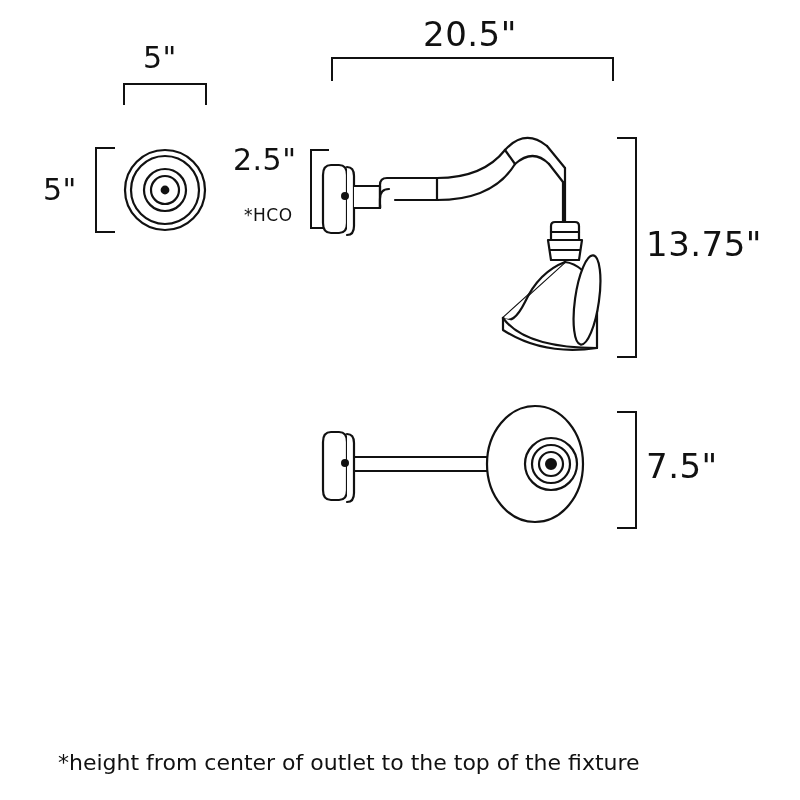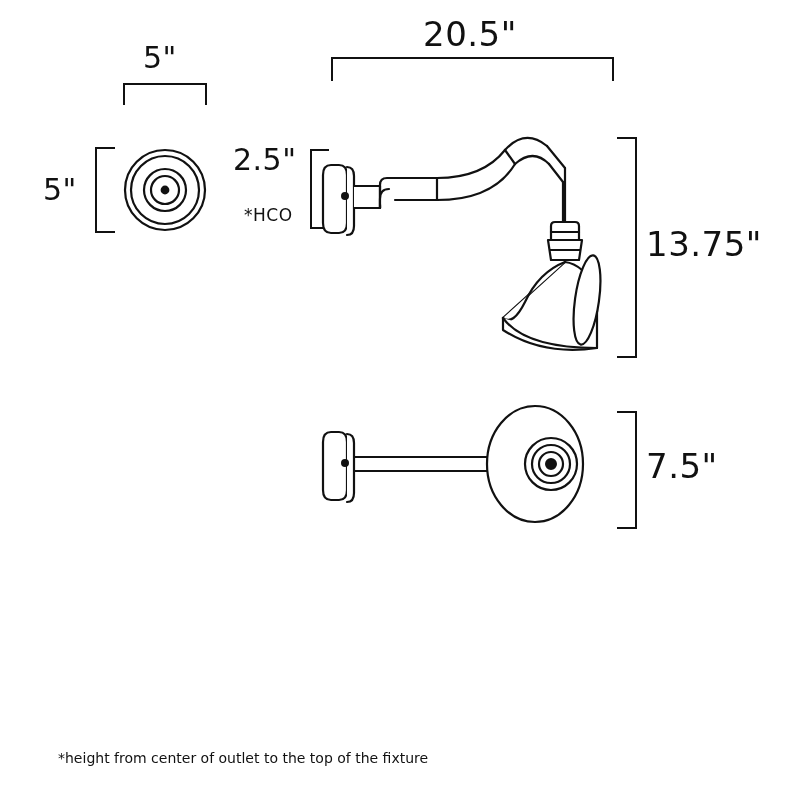--- a/index.html
+++ b/index.html
@@ -171,15 +171,15 @@
   <div class="dim-label" style="left:423px; top:14px; font-size:34px;">20.5"</div>
 
   <div class="dim-label" style="left:233px; top:142px; font-size:30px;">2.5"</div>
 
   <div class="dim-label" style="left:244px; top:188px; font-size:17px;margin-top:17px;">*HCO</div>
 
   <div class="dim-label" style="left:646px; top:224px; font-size:34px;">13.75"</div>
 
   <div class="dim-label" style="left:646px; top:446px; font-size:34px;">7.5"</div>
 
-  <div class="note" style="left:58px; top:750px; font-size:14px;">*height from center of outlet to the top of the fixture</div>
+  <div class="note" style="left:58px; top:750px; font-size:22px;">*height from center of outlet to the top of the fixture</div>
 
 </div>
 
 </body></html>

